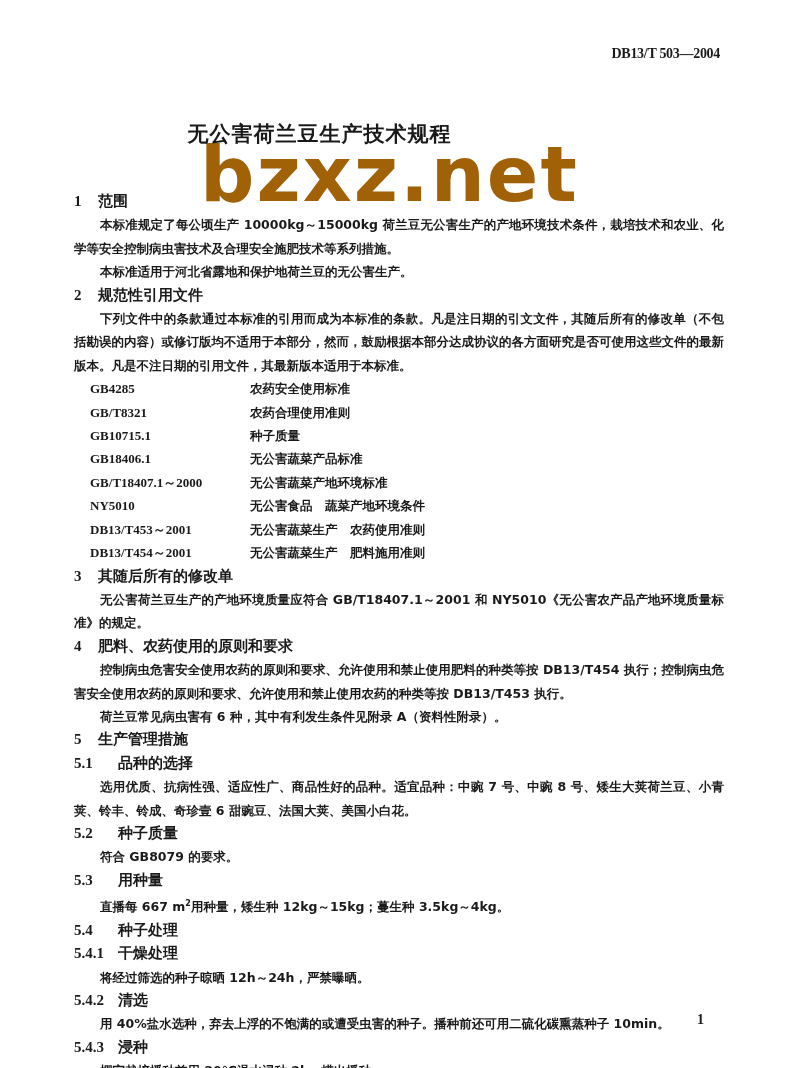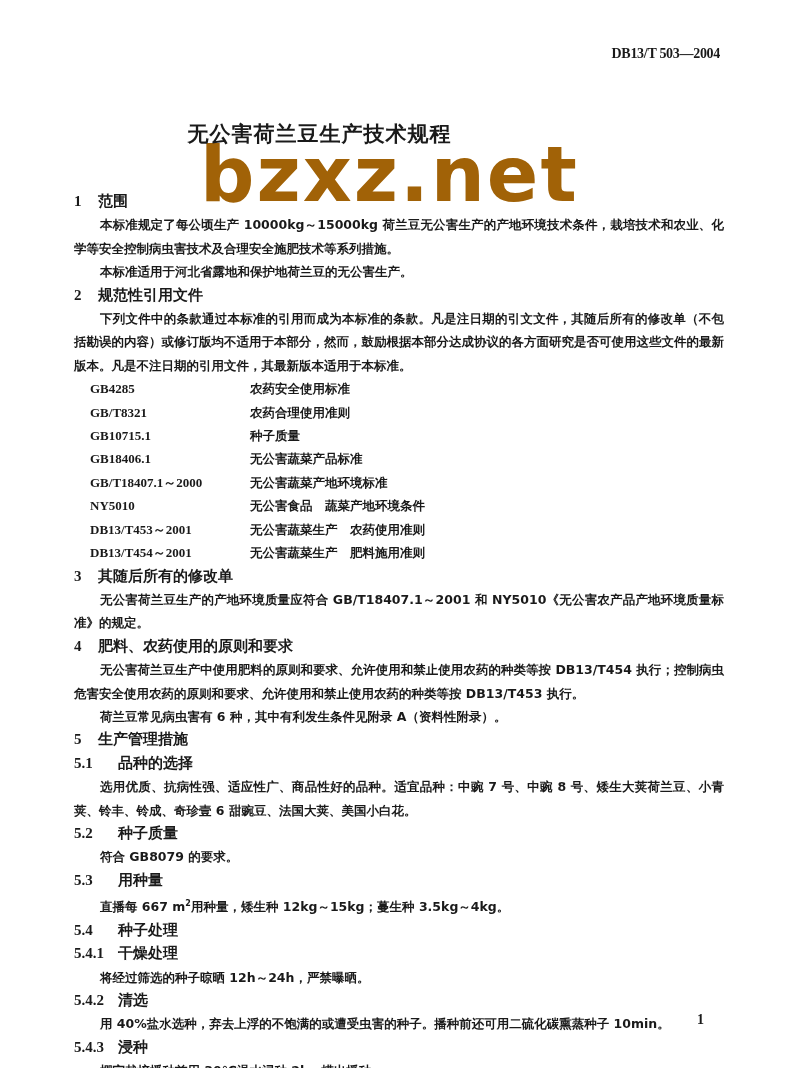--- a/index.html
+++ b/index.html
@@ -86,21 +86,21 @@
     <li class="ref-item">
         <span class="ref-code">DB13/T454～2001</span>
         <span>无公害蔬菜生产　肥料施用准则</span>
       </li>
   </ul>
 
   <div class="h"><span class="num">3</span><span>其随后所有的修改单</span></div>
   <div class="p">无公害荷兰豆生产的产地环境质量应符合 GB/T18407.1～2001 和 NY5010《无公害农产品产地环境质量标准》的规定。</div>
 
   <div class="h"><span class="num">4</span><span>肥料、农药使用的原则和要求</span></div>
-  <div class="p">无公害荷兰豆生产中使用肥料的原则和要求、允许使用和禁止使用农药的种类等按 DB13/T454 执行；控制病虫危害安全使用农药的原则和要求、允许使用和禁止使用农药的种类等按 DB13/T453 执行。</div>
+  <div class="p">控制病虫危害安全使用农药的原则和要求、允许使用和禁止使用肥料的种类等按 DB13/T454 执行；控制病虫危害安全使用农药的原则和要求、允许使用和禁止使用农药的种类等按 DB13/T453 执行。</div>
   <div class="p">荷兰豆常见病虫害有 6 种，其中有利发生条件见附录 A（资料性附录）。</div>
 
   <div class="h"><span class="num">5</span><span>生产管理措施</span></div>
 
   <div class="h"><span class="num wide">5.1</span><span>品种的选择</span></div>
   <div class="p">选用优质、抗病性强、适应性广、商品性好的品种。适宜品种：中豌 7 号、中豌 8 号、矮生大荚荷兰豆、小青荚、铃丰、铃成、奇珍壹 6 甜豌豆、法国大荚、美国小白花。</div>
 
   <div class="h"><span class="num wide">5.2</span><span>种子质量</span></div>
   <div class="p">符合 GB8079 的要求。</div>
 

